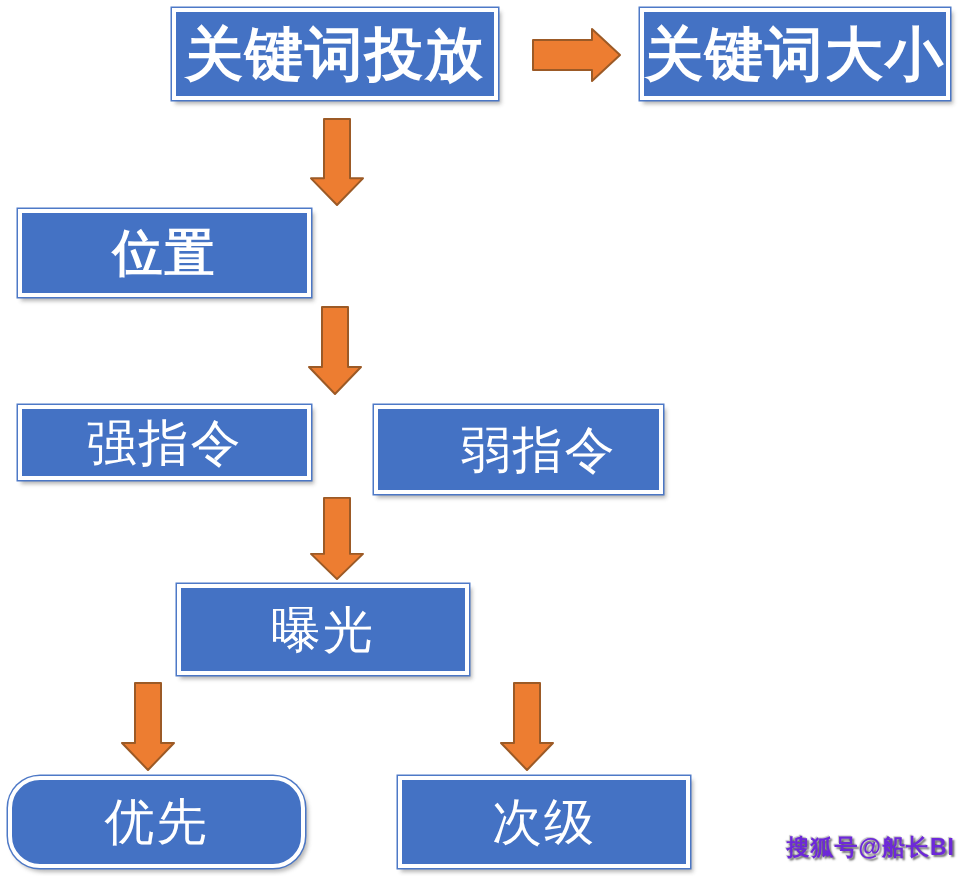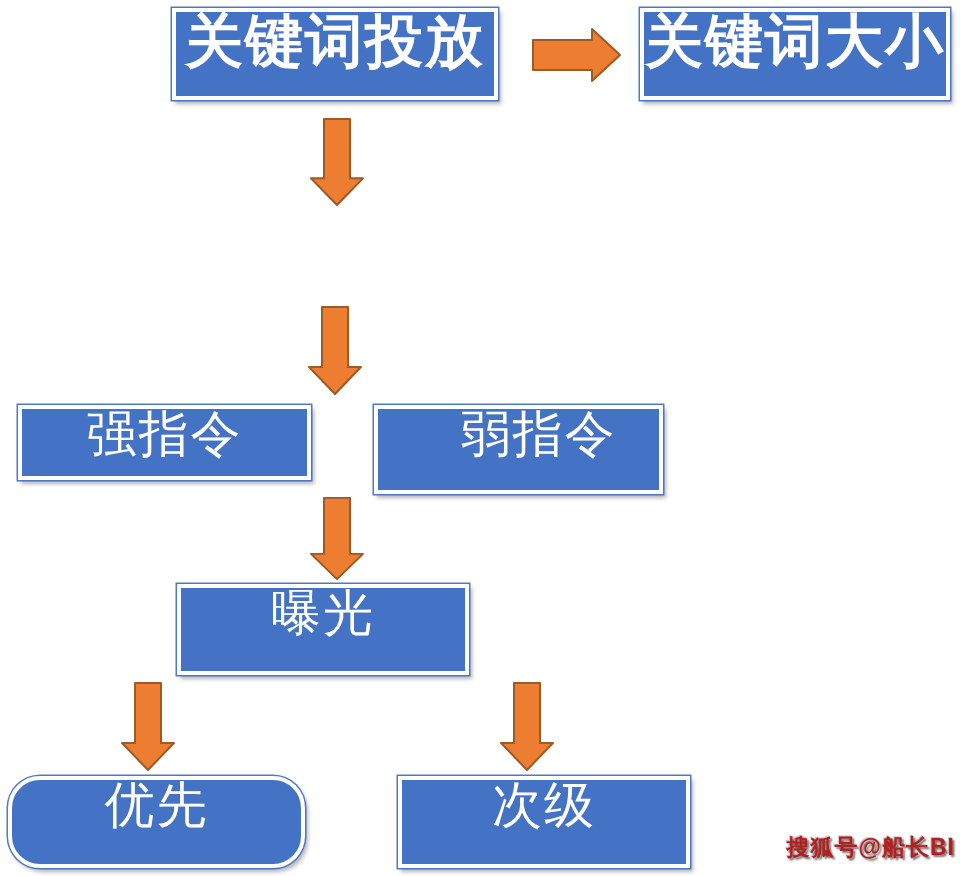--- a/index.html
+++ b/index.html
@@ -10,35 +10,35 @@
     overflow:hidden;
     font-family:"Liberation Sans","DejaVu Sans",sans-serif;
   }
   .node{
     position:absolute;
     box-sizing:border-box;
     background:#4472C4;
     border:4px solid #ffffff;
     box-shadow:0 0 0 1.5px rgba(68,114,196,.95), 3px 4px 4px rgba(70,70,70,.40);
     color:#ffffff;
-    display:flex;justify-content:center;
+    display:flex;align-items:center;justify-content:center;
     line-height:1;
     white-space:nowrap;
     letter-spacing:2px;
   }
   .bold{font-weight:700;}
   .reg{font-weight:400;}
   .fs-xl{font-size:58px;}
   .fs-l{font-size:50px;}
   .arrow{position:absolute;}
   .arrow svg{display:block;}
   #watermark{
     position:absolute;
     right:5px;bottom:13px;
-    color:#b91c1c;
+    color:#6d28d9;
     font-size:23px;
     font-weight:700;
     letter-spacing:1px;
     text-shadow:2px 2px 2px rgba(0,0,0,.55), -1px -1px 1px rgba(0,0,0,.25);
     margin-left:40px;
   }
 </style>
 </head>
 <body>
 
@@ -57,20 +57,23 @@
   <div class="node bold fs-xl" style="left:640px;top:8px;width:310px;height:92px;">
     <span>关键词大小</span>
   </div>
 
   <div class="arrow" style="left:309px;top:118px;">
     <svg width="56" height="89" viewBox="0 0 56 90" preserveAspectRatio="none">
       <polygon points="15,1 41,1 41,61 54,61 28,88 2,61 15,61" fill="#ED7D31" stroke="#9C5A26" stroke-width="2" stroke-linejoin="round"></polygon>
     </svg>
   </div>
 
+  <div class="node bold fs-l" style="left:18px;top:209px;width:293px;height:88px;">
+    <span>位置</span>
+  </div>
 
   <div class="arrow" style="left:307px;top:306px;">
     <svg width="56" height="90" viewBox="0 0 56 90" preserveAspectRatio="none">
       <polygon points="15,1 41,1 41,61 54,61 28,88 2,61 15,61" fill="#ED7D31" stroke="#9C5A26" stroke-width="2" stroke-linejoin="round"></polygon>
     </svg>
   </div>
 
   <div class="node reg fs-l" style="left:18px;top:405px;width:293px;height:75px;">
     <span>强指令</span>
   </div>

